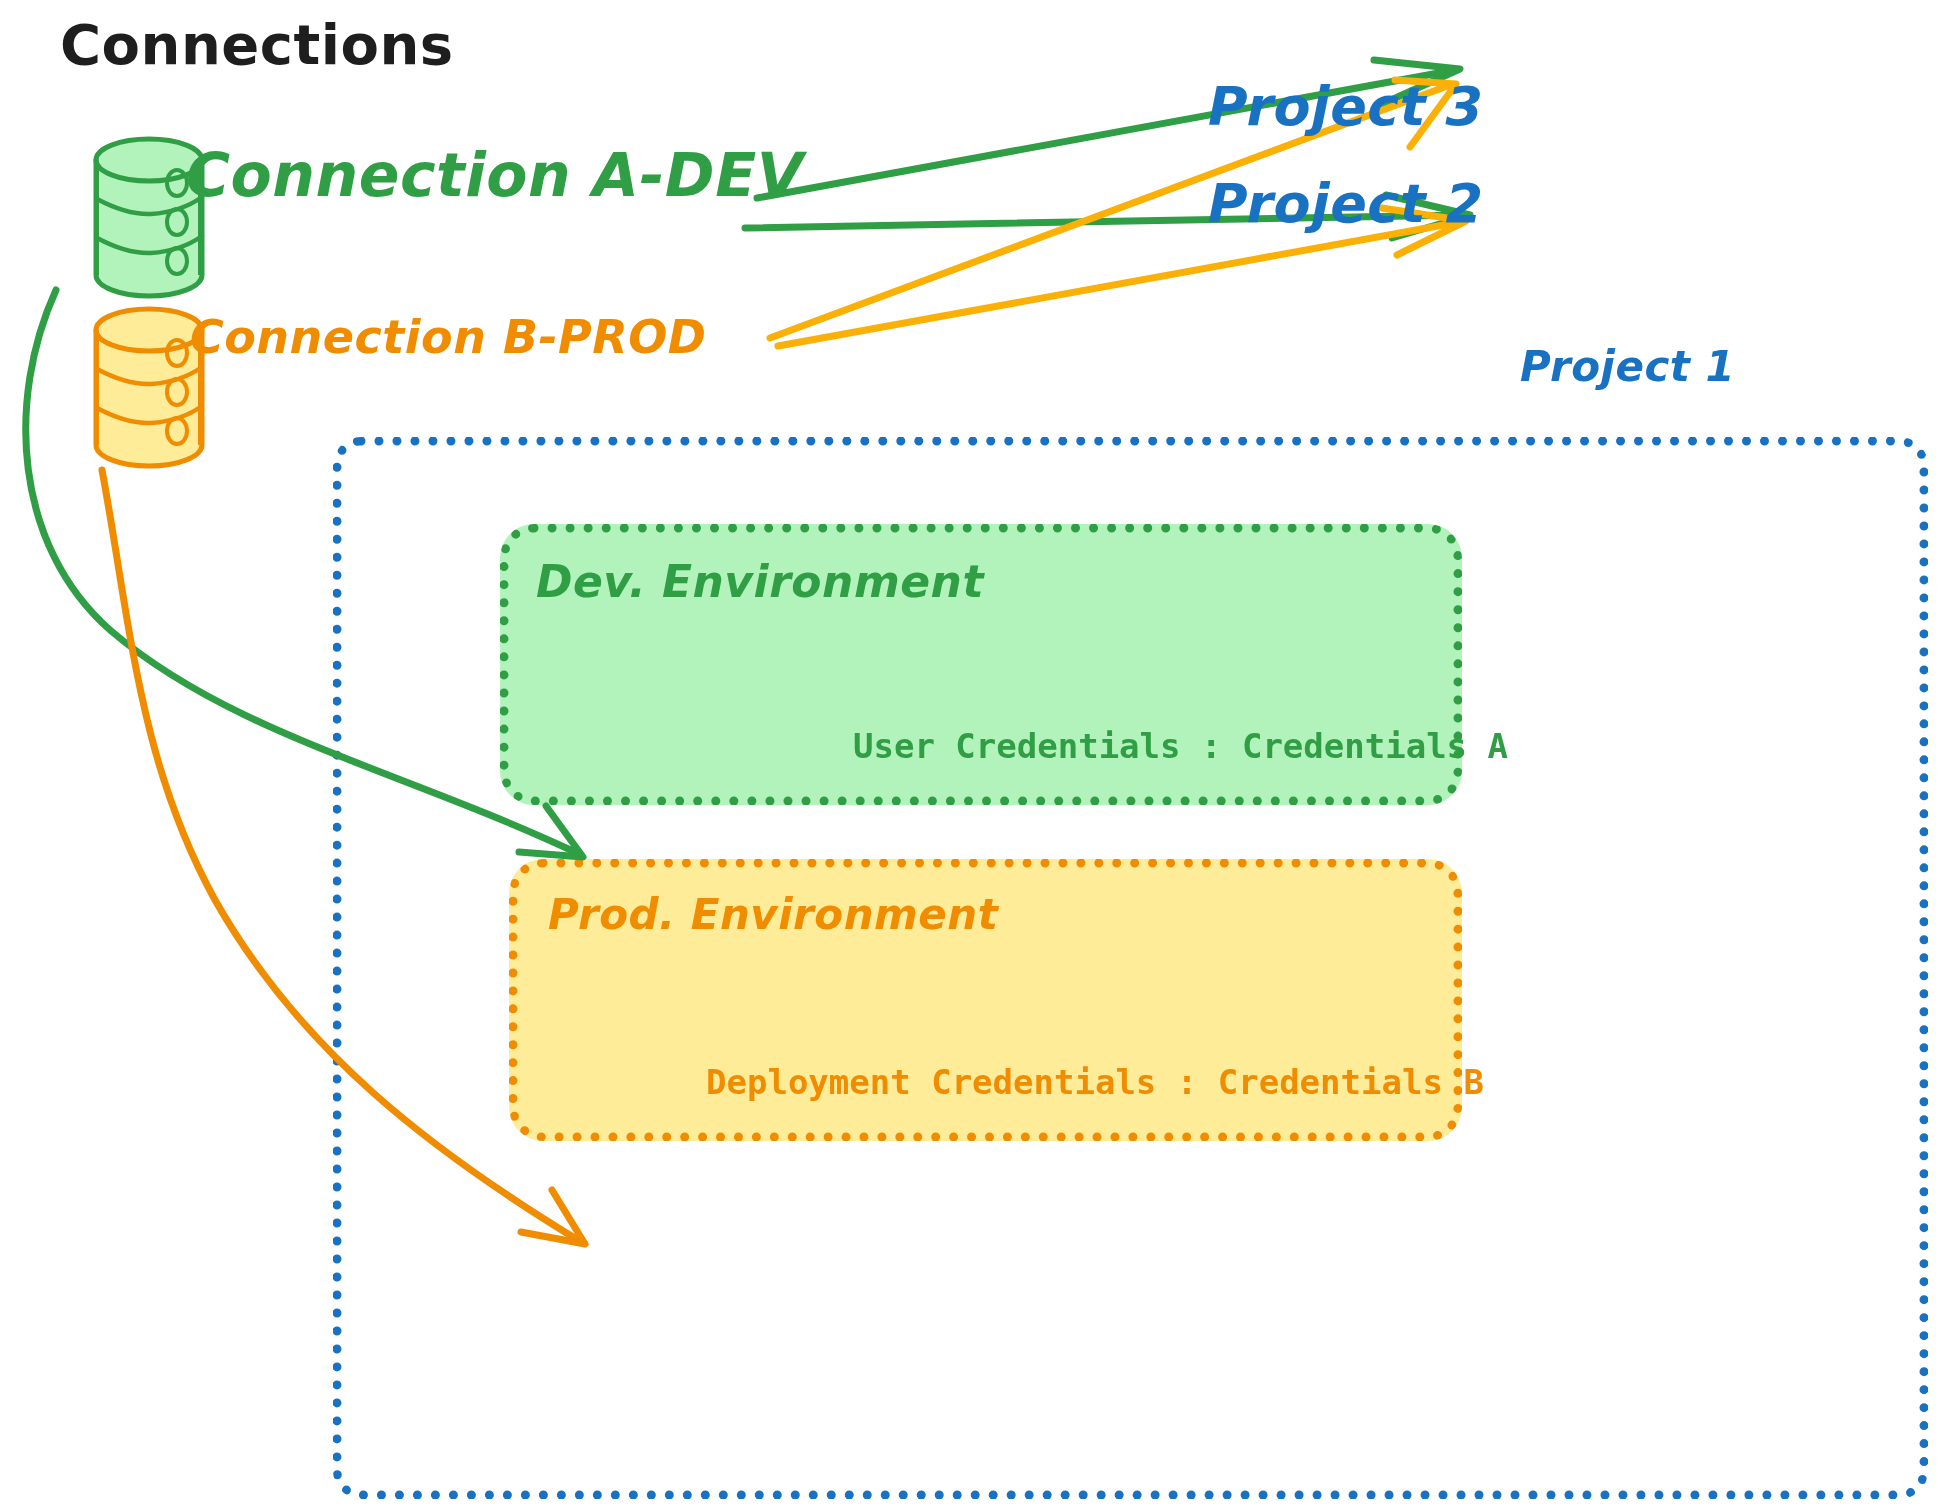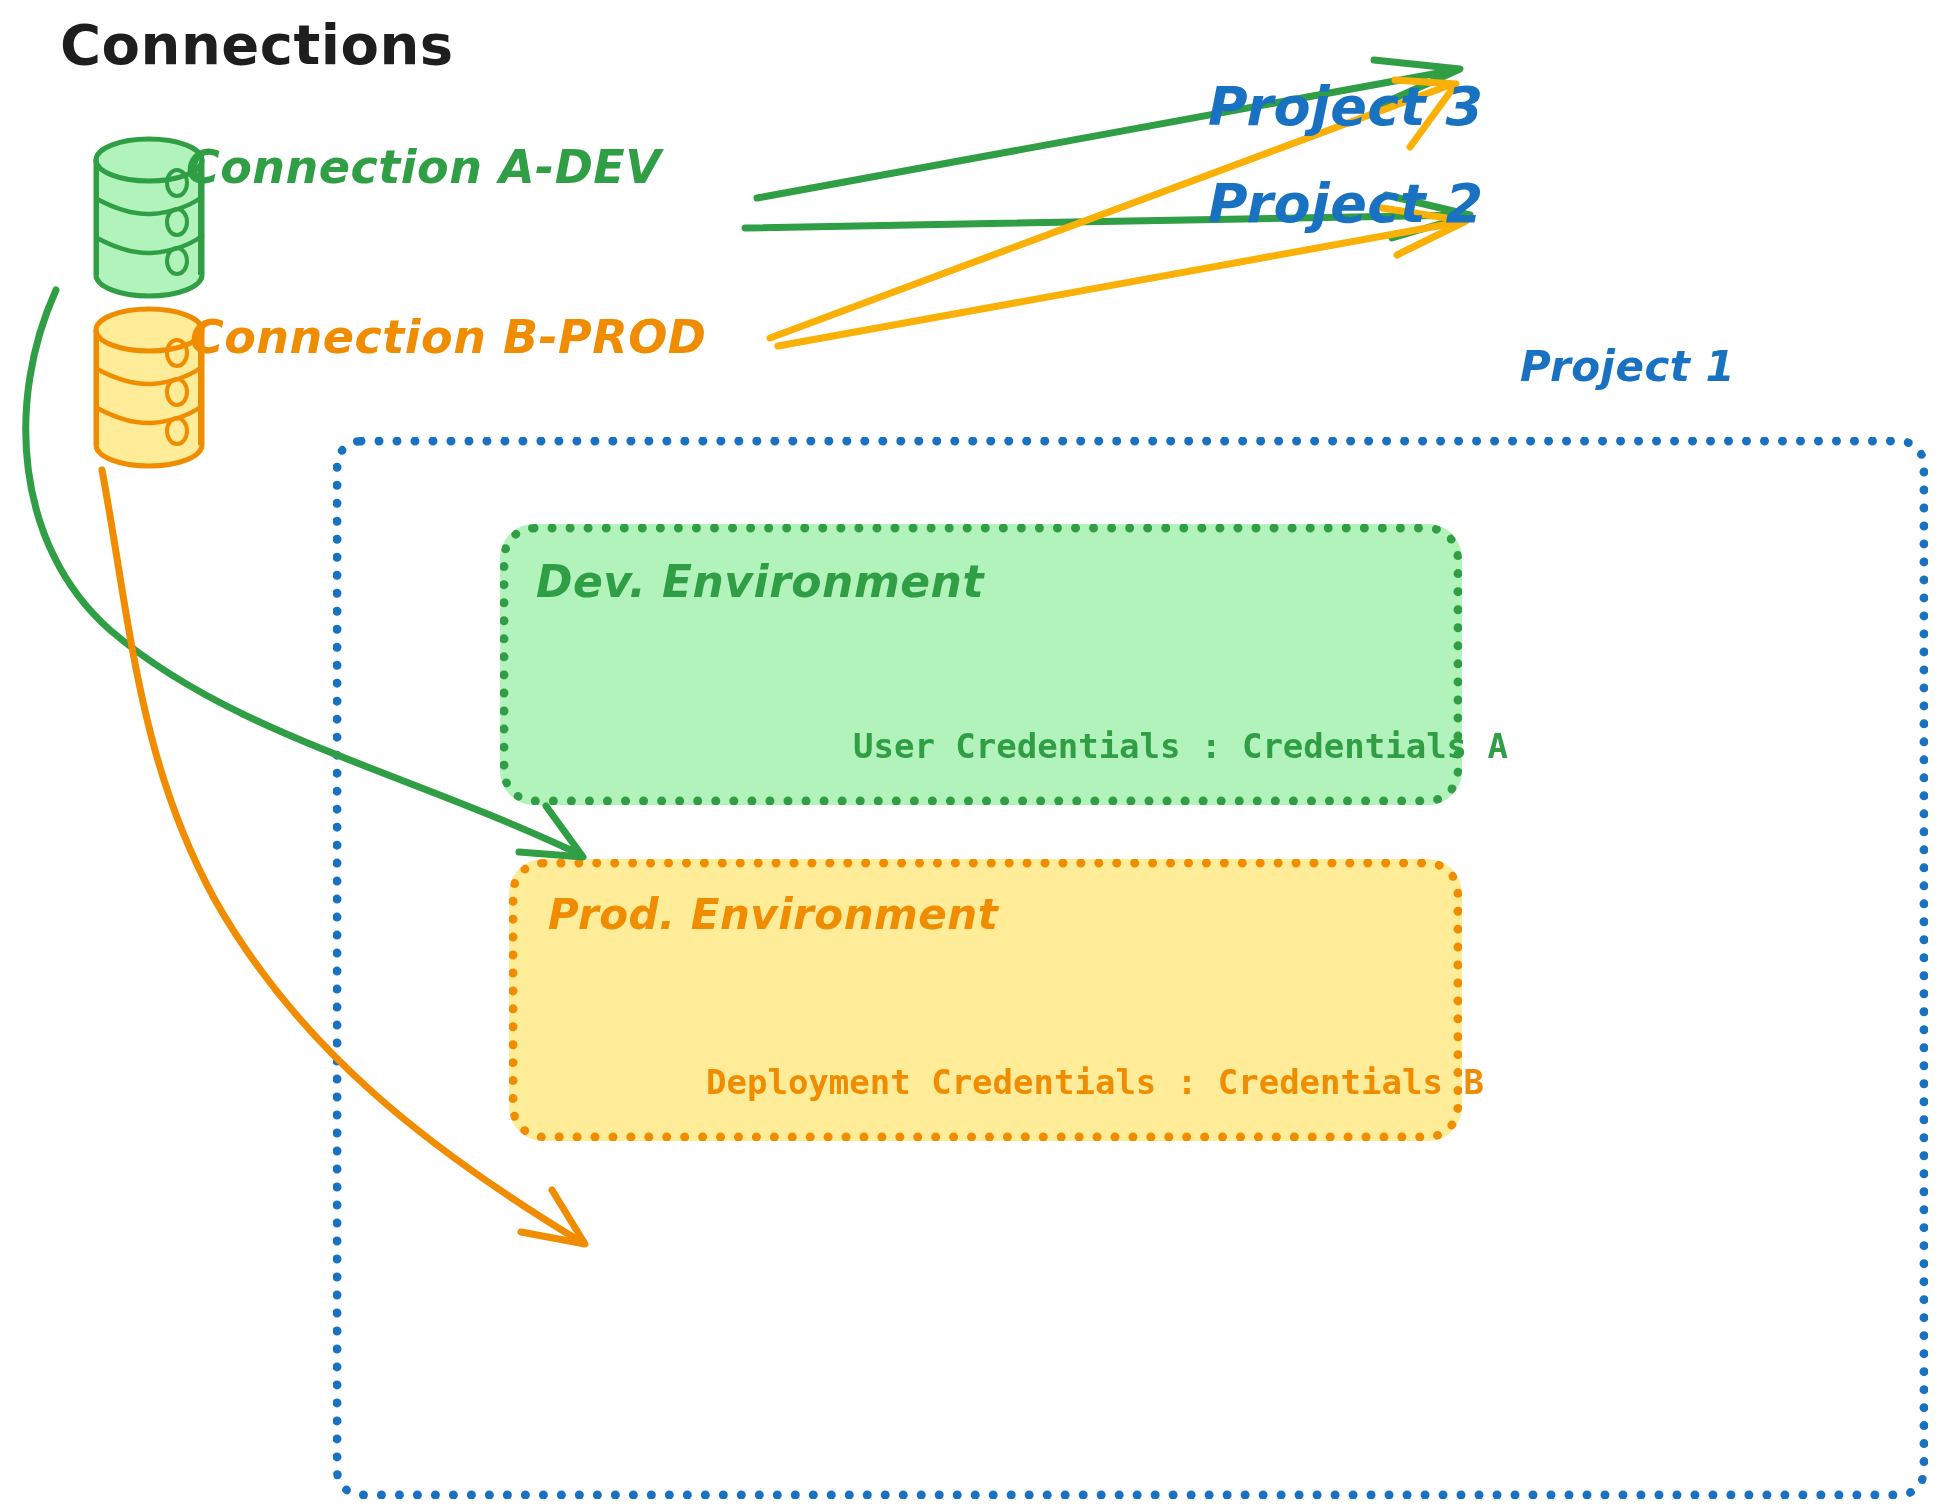--- a/index.html
+++ b/index.html
@@ -3,21 +3,21 @@
 <meta charset="utf-8">
 <style>
   html,body{margin:0;padding:0;background:#ffffff;}
   body{font-family:"DejaVu Sans",sans-serif;}
   #stage{position:relative;width:1948px;height:1506px;background:#fff;overflow:hidden;border-radius:23px;}
   #layer{position:absolute;inset:0;width:1948px;height:1506px;}
   .lbl{position:absolute;white-space:nowrap;font-family:"DejaVu Sans",sans-serif;}
   .hand{font-family:"DejaVu Sans",sans-serif;font-weight:700;letter-spacing:.5px;}
   .mono{font-family:"DejaVu Sans Mono",monospace;font-weight:700;}
   #title{left:60px;top:12px;font-size:56px;color:#1e1e1e;}
-  #connA{left:186px;top:140px;font-size:46px;color:#2f9e44;font-style:italic;}
+  #connA{left:186px;top:140px;font-size:60px;color:#2f9e44;font-style:italic;}
   #connB{left:190px;top:310px;font-size:46px;color:#f08c00;font-style:italic;}
   #proj3{left:1208px;top:28px;font-size:54px;color:#1971c2;font-style:italic;margin-top:47px;}
   #proj2{left:1208px;top:172px;font-size:54px;color:#1971c2;font-style:italic;text-align:right;}
   #proj1{left:1520px;top:342px;font-size:42px;color:#1971c2;font-style:italic;}
   #devTitle{left:536px;top:556px;font-size:44px;color:#2f9e44;font-style:italic;}
   #prodTitle{left:548px;top:890px;font-size:42px;color:#f08c00;font-style:italic;}
   #devCreds{left:853px;top:726px;font-size:34px;color:#2f9e44;}
   #prodCreds{left:706px;top:1062px;font-size:34px;color:#f08c00;}
   .box{position:absolute;box-sizing:border-box;}
   #projectBox{left:333px;top:437px;width:1595px;height:1062px;border:9px dotted #1971c2;border-radius:28px;background:transparent;}

